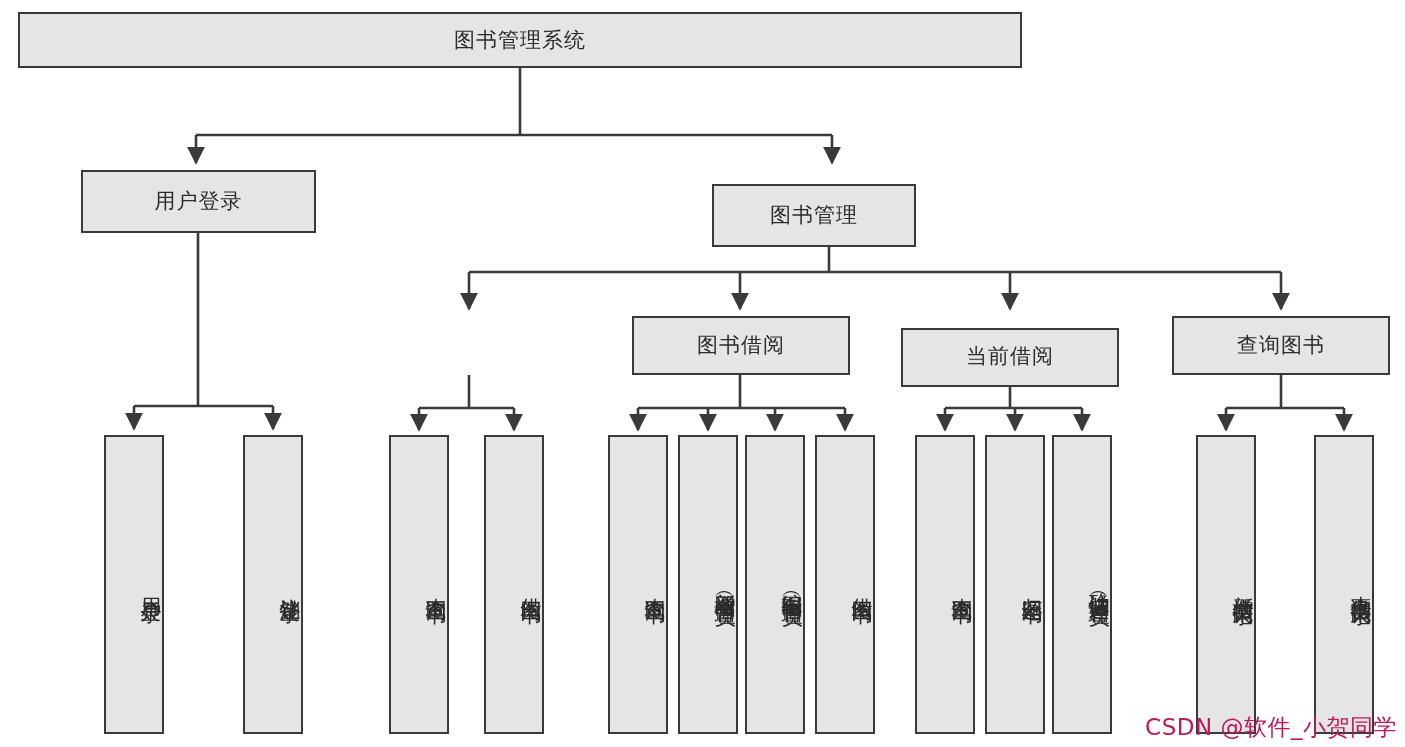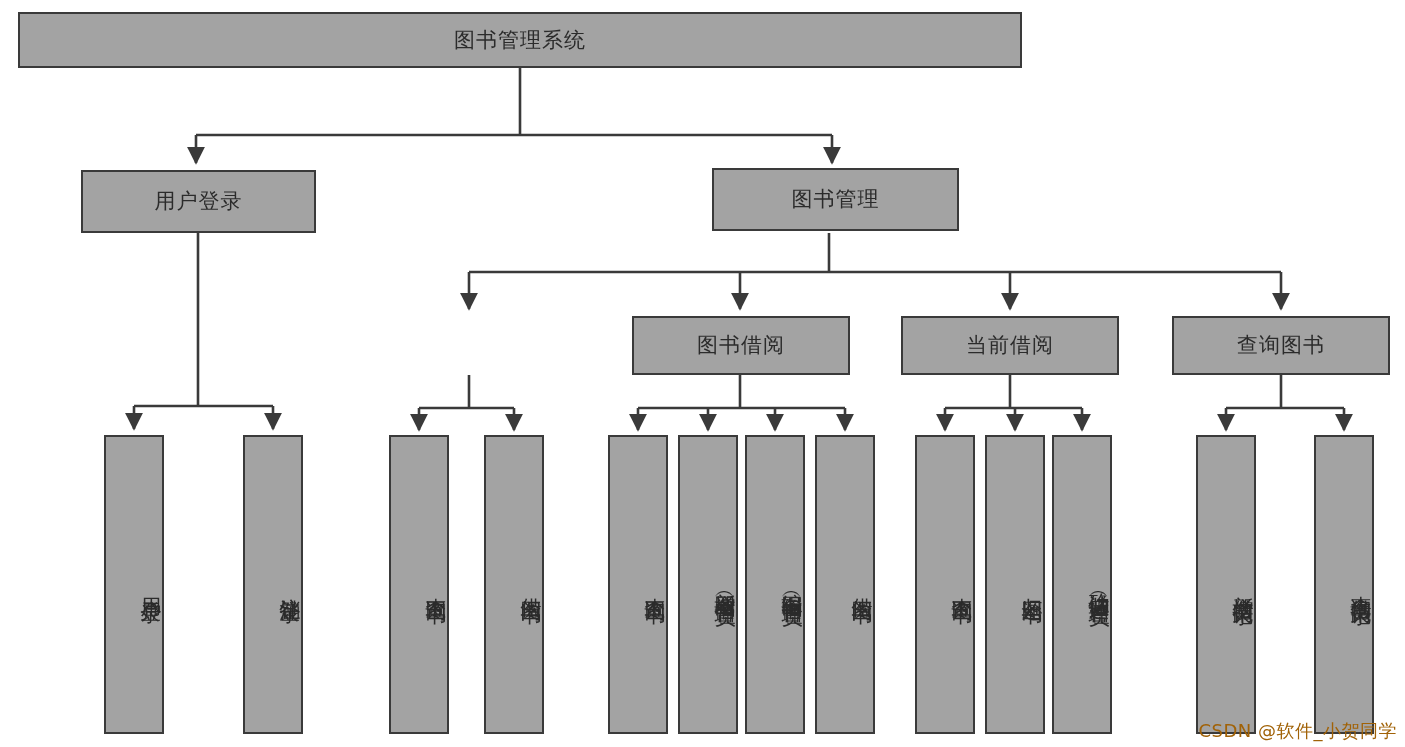--- a/index.html
+++ b/index.html
@@ -19,21 +19,21 @@
     position: absolute;
     left: 0;
     top: 0;
     width: 1405px;
     height: 747px;
   }
   .node {
     position: absolute;
     box-sizing: border-box;
     border: 2px solid #3a3a3a;
-    background: #a3a3a3;
+    background: #e5e5e5;
     display: flex;
     align-items: center;
     justify-content: center;
     color: #2b2b2b;
   }
   .node.horiz {
     font-size: 21px;
     letter-spacing: 1px;
   }
   .node.vert {
@@ -52,22 +52,22 @@
     line-height: 1.05;
     text-align: left;
   }
   .node .htext {
     line-height: 1;
   }
   .watermark {
     position: absolute;
     right: 8px;
     bottom: 4px;
-    font-size: 18px;
-    color: #a16207;
+    font-size: 23px;
+    color: #be185d;
     letter-spacing: 0.5px;
     white-space: nowrap;
   }
 </style>
 </head>
 <body>
 
 <div id="canvas">
 
   <svg id="wires" viewBox="0 0 1405 747" xmlns="http://www.w3.org/2000/svg">
@@ -120,28 +120,28 @@
     </g>
   </svg>
 
   <div class="node horiz" style="left:18px; top:12px; width:1004px; height:56px;">
     <span class="htext">图书管理系统</span>
   </div>
 
   <div class="node horiz" style="left:81px; top:170px; width:235px; height:63px;">
     <span class="htext">用户登录</span>
   </div>
-  <div class="node horiz" style="left:712px; top:168px; width:247px; height:63px;justify-content:center;">
+  <div class="node horiz" style="left:712px; top:184px; width:204px; height:63px;justify-content:center;">
     <span class="htext">图书管理</span>
   </div>
 
   <div class="node horiz" style="left:632px; top:316px; width:218px; height:59px;">
     <span class="htext">图书借阅</span>
   </div>
-  <div class="node horiz" style="left:901px; top:316px; width:218px; height:59px;">
+  <div class="node horiz" style="left:901px; top:328px; width:218px; height:59px;font-family:Liberation Mono, monospace;">
     <span class="htext">当前借阅</span>
   </div>
   <div class="node horiz" style="left:1172px; top:316px; width:218px; height:59px;">
     <span class="htext">查询图书</span>
   </div>
 
   <div class="node vert" style="left:104px; top:435px; width:60px; height:299px;">
     <span class="vtext">用户登录</span>
   </div>
   <div class="node vert" style="left:243px; top:435px; width:60px; height:299px;">

